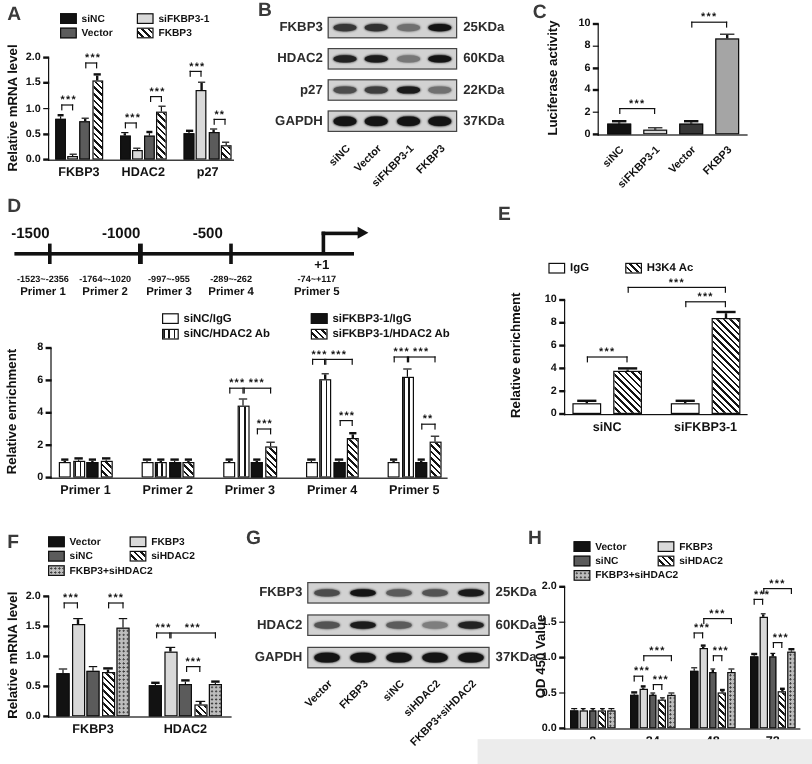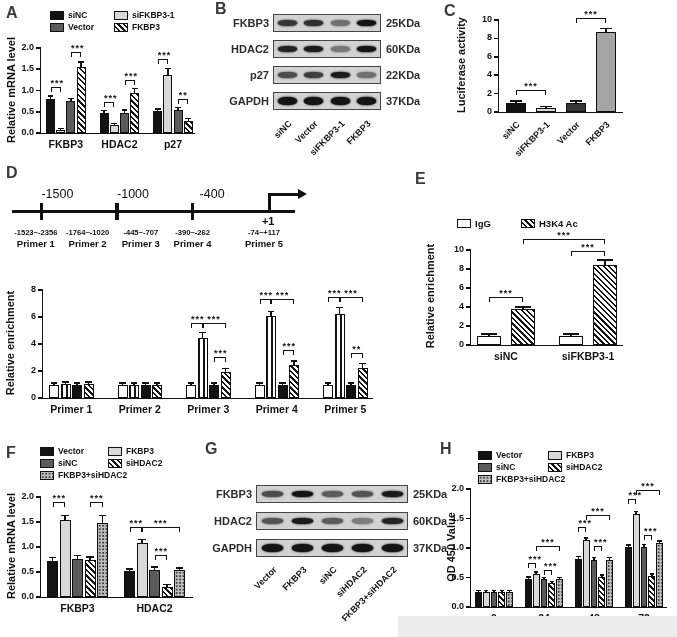--- a/index.html
+++ b/index.html
@@ -34,21 +34,21 @@
   .rot-label{position:absolute;width:120px;text-align:right;font-size:9px;font-weight:bold;
              transform:rotate(-45deg);transform-origin:100% 2px;white-space:nowrap;}
   .blot{position:absolute;}
   .blot-row{display:flex;align-items:center;}
   .blot-protein{text-align:right;font-size:11px;font-weight:bold;margin-right:4px;flex:none;color:#2c2c2c;}
   .blot-box{position:relative;background:#d2d2d2;border:1.5px solid #454545;box-sizing:content-box;flex:none;}
   .band{position:absolute;background:#141414;border-radius:45%;box-shadow:0 0 1.6px 0.6px rgba(15,15,15,0.75);}
   .blot-size{font-size:11px;font-weight:bold;margin-left:5px;color:#2c2c2c;white-space:nowrap;}
   .schematic{position:absolute;}
   .s-line{position:absolute;background:#111;}
-  .s-ticklab{position:absolute;text-align:right;font-size:12.5px;font-weight:normal;}
+  .s-ticklab{position:absolute;text-align:left;font-size:12.5px;font-weight:bold;}
   .s-range{position:absolute;text-align:center;font-size:7.6px;font-weight:bold;white-space:nowrap;}
   .s-name{position:absolute;text-align:center;font-size:9.5px;font-weight:bold;white-space:nowrap;}
   .s-arrowhead{position:absolute;width:0;height:0;border-left:9px solid #111;
                border-top:5.5px solid transparent;border-bottom:5.5px solid transparent;}
   .xlab{position:absolute;text-align:center;font-size:12px;font-weight:bold;}
   .strip{position:absolute;background:#ececec;}
 </style>
 </head>
 <body>
 
@@ -231,35 +231,53 @@
 
   <section class="panel" id="panel-D" style="left:0;top:158px;width:395px;height:282px;">
     <span class="plabel" style="left:6px;top:6px;">D</span>
     <div class="schematic" style="left:12px;top:28px;width:340px;height:70px;">
         <div class="s-line" style="left: 0px; top: 24px; width: 283px; height: 2.5px;"></div>
         <div class="s-line" style="left: 27.65px; top: 16.5px; width: 3.5px; height: 17px;"></div>
         <div class="s-ticklab" style="left: -2.6px; top: 1px; width: 64px;">-1500</div>
         <div class="s-line" style="left: 103.25px; top: 16.5px; width: 3.5px; height: 17px;"></div>
         <div class="s-ticklab" style="left: 73px; top: 1px; width: 64px;">-1000</div>
         <div class="s-line" style="left: 178.85px; top: 16.5px; width: 3.5px; height: 17px;"></div>
-        <div class="s-ticklab" style="left: 148.6px; top: 1px; width: 64px;">-400</div>
+        <div class="s-ticklab" style="left: 148.6px; top: 1px; width: 64px;">-500</div>
         <div class="s-line" style="left: 256.2px; top: 7px; width: 2.5px; height: 19px;"></div>
         <div class="s-line" style="left: 256.2px; top: 7px; width: 32px; height: 2.5px;"></div>
         <div class="s-arrowhead" style="left: 286.2px; top: 2.7px;"></div>
         <div class="s-name" style="left: 234.2px; top: 29px; width: 44px; font-size: 11px;">+1</div>
         <div class="s-range" style="left: -12.2px; top: 42px; width: 72px;">-1523~-2356</div>
         <div class="s-name" style="left: -12.2px; top: 52px; width: 72px;">Primer 1</div>
         <div class="s-range" style="left: 39.6px; top: 42px; width: 72px;">-1764~-1020</div>
         <div class="s-name" style="left: 39.6px; top: 52px; width: 72px;">Primer 2</div>
-        <div class="s-range" style="left: 92.8px; top: 42px; width: 72px;">-445~-707</div>
+        <div class="s-range" style="left: 92.8px; top: 42px; width: 72px;">-997~-955</div>
         <div class="s-name" style="left: 92.8px; top: 52px; width: 72px;">Primer 3</div>
-        <div class="s-range" style="left: 144.6px; top: 42px; width: 72px;">-390~-262</div>
+        <div class="s-range" style="left: 144.6px; top: 42px; width: 72px;">-289~-262</div>
         <div class="s-name" style="left: 144.6px; top: 52px; width: 72px;">Primer 4</div>
         <div class="s-range" style="left: 216px; top: 42px; width: 72px;">-74~+117</div>
         <div class="s-name" style="left: 216px; top: 52px; width: 72px;">Primer 5</div>
+      </div>
+    <div class="legend lg-big" style="left:135px;top:102px;grid-template-columns:116px 162px;">
+        <div class="lgi">
+          <span class="sw sw-white"></span>
+          <span class="lgl">siNC/IgG</span>
+        </div>
+        <div class="lgi">
+          <span class="sw sw-black"></span>
+          <span class="lgl">siFKBP3-1/IgG</span>
+        </div>
+        <div class="lgi">
+          <span class="sw sw-vert"></span>
+          <span class="lgl">siNC/HDAC2 Ab</span>
+        </div>
+        <div class="lgi">
+          <span class="sw sw-diag"></span>
+          <span class="lgl">siFKBP3-1/HDAC2 Ab</span>
+        </div>
       </div>
     <div class="ylab" style="left:-50px;top:179px;">Relative enrichment</div>
     <div class="plot" style="left: 42px; top: 132px; width: 330px; height: 108px;">
         <div class="ytick" style="top: 107.2px;"></div>
         <div class="yticklab" style="top: 102px;">0</div>
         <div class="ytick" style="top: 80.2px;"></div>
         <div class="yticklab" style="top: 75px;">2</div>
         <div class="ytick" style="top: 53.2px;"></div>
         <div class="yticklab" style="top: 48px;">4</div>
         <div class="ytick" style="top: 26.2px;"></div>

